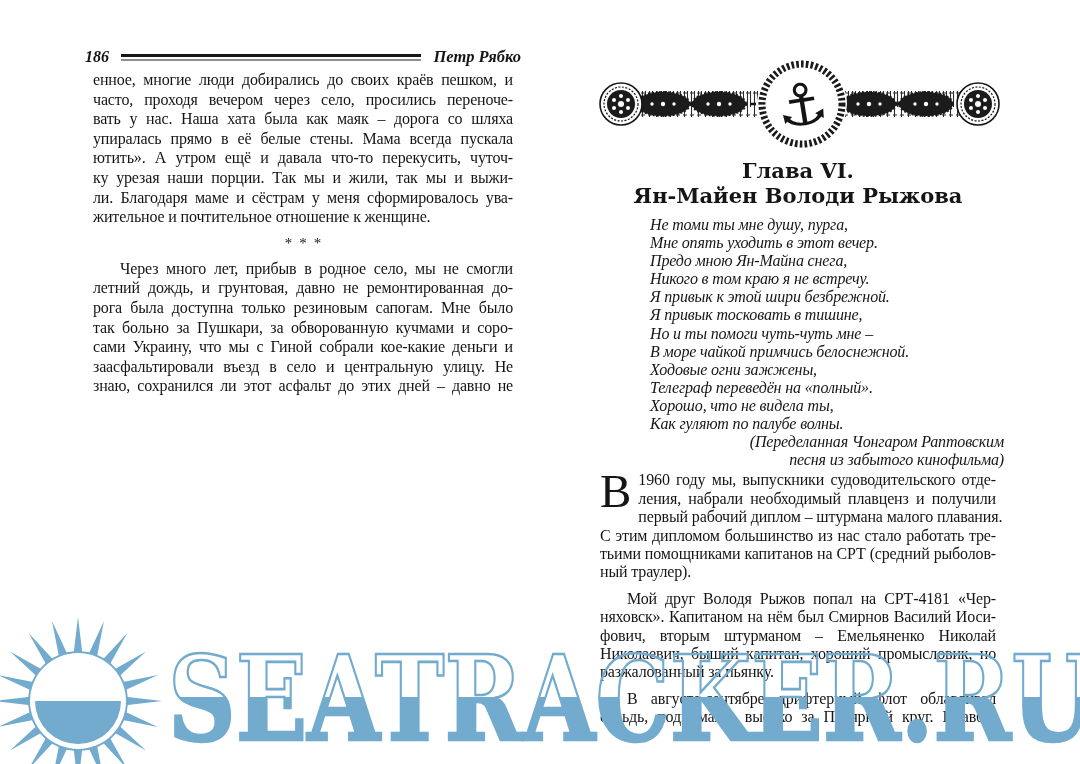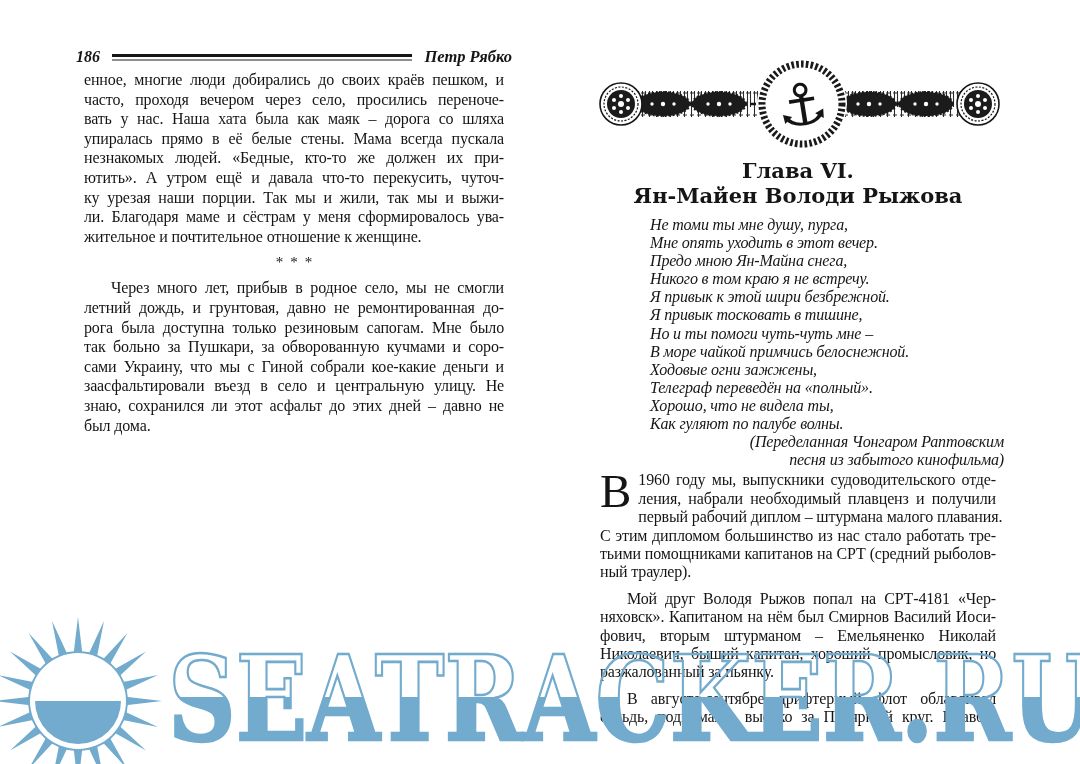--- a/index.html
+++ b/index.html
@@ -1,21 +1,21 @@
 <!DOCTYPE html>
 <html lang="ru" style="--wm: #72abcd; --ink: #151515;"><head>
 <meta charset="utf-8">
 <style>
   html,body{margin:0;padding:0;background:#e8e8e8;}
   .screen{
     position:relative;width:1080px;height:764px;background:#ffffff;
     overflow:hidden;font-family:"Liberation Serif",serif;color:var(--ink,#151515);
   }
   
-  .left-page{position:absolute;left:76px;top:48px;width:436px;}
+  .left-page{position:absolute;left:85px;top:48px;width:436px;}
   .page-header{display:flex;align-items:center;height:18px;}
   .page-num{font-size:16px;font-weight:bold;font-style:italic;}
   .rule{flex:1;height:2px;border-top:3px solid #161616;border-bottom:2px solid #8f8f8f;margin:0 12px;}
   .running-head{font-size:16.5px;font-weight:bold;font-style:italic;}
   .para{margin:8px;}
   .lp-body .tline{line-height:19.6px;}
   .tline{font-size:16px;letter-spacing:-0.15px;text-align:justify;text-align-last:justify;white-space:nowrap;}
   .lastline{text-align-last:left;}
   .nojust .tline{text-align:left;text-align-last:auto;white-space:normal;}
   .indent-first .tline:first-child{text-indent:27px;}
@@ -48,36 +48,34 @@
     <div class="page-header">
       <span class="page-num">186</span>
       <span class="rule"></span>
       <span class="running-head">Петр Рябко</span>
     </div>
     <div class="para lp-body p1">
         <div class="tline">енное, многие люди добирались до своих краёв пешком, и</div>
         <div class="tline">часто, проходя вечером через село, просились переноче-</div>
         <div class="tline">вать у нас. Наша хата была как маяк – дорога со шляха</div>
         <div class="tline">упиралась прямо в её белые стены. Мама всегда пускала</div>
-        <div class="tline">незнакомых людей. «Бедные, кто-то же должен их при-</div>
         <div class="tline">ютить». А утром ещё и давала что-то перекусить, чуточ-</div>
         <div class="tline">ку урезая наши порции. Так мы и жили, так мы и выжи-</div>
         <div class="tline">ли. Благодаря маме и сёстрам у меня сформировалось ува-</div>
         <div class="tline lastline">жительное и почтительное отношение к женщине.</div>
       </div>
     <div class="separator">***</div>
     <div class="para lp-body indent-first">
         <div class="tline">Через много лет, прибыв в родное село, мы не смогли</div>
         <div class="tline">летний дождь, и грунтовая, давно не ремонтированная до-</div>
         <div class="tline">рога была доступна только резиновым сапогам. Мне было</div>
         <div class="tline">так больно за Пушкари, за обворованную кучмами и соро-</div>
         <div class="tline">сами Украину, что мы с Гиной собрали кое-какие деньги и</div>
         <div class="tline">заасфальтировали въезд в село и центральную улицу. Не</div>
         <div class="tline">знаю, сохранился ли этот асфальт до этих дней – давно не</div>
-        <div class="tline lastline">был дома.</div>
       </div>
   </div>
 
   <div class="right-page">
 
     <svg class="ornament" width="412" height="88" viewBox="0 0 412 88" xmlns="http://www.w3.org/2000/svg">
       <defs>
         <pattern id="hatch" patternUnits="userSpaceOnUse" width="7" height="26">
           <line x1="1.5" y1="0" x2="1.5" y2="26" stroke="#2b2b2b" stroke-width="1.1"></line>
           <line x1="4.5" y1="5" x2="4.5" y2="21" stroke="#2b2b2b" stroke-width="1.1"></line>

